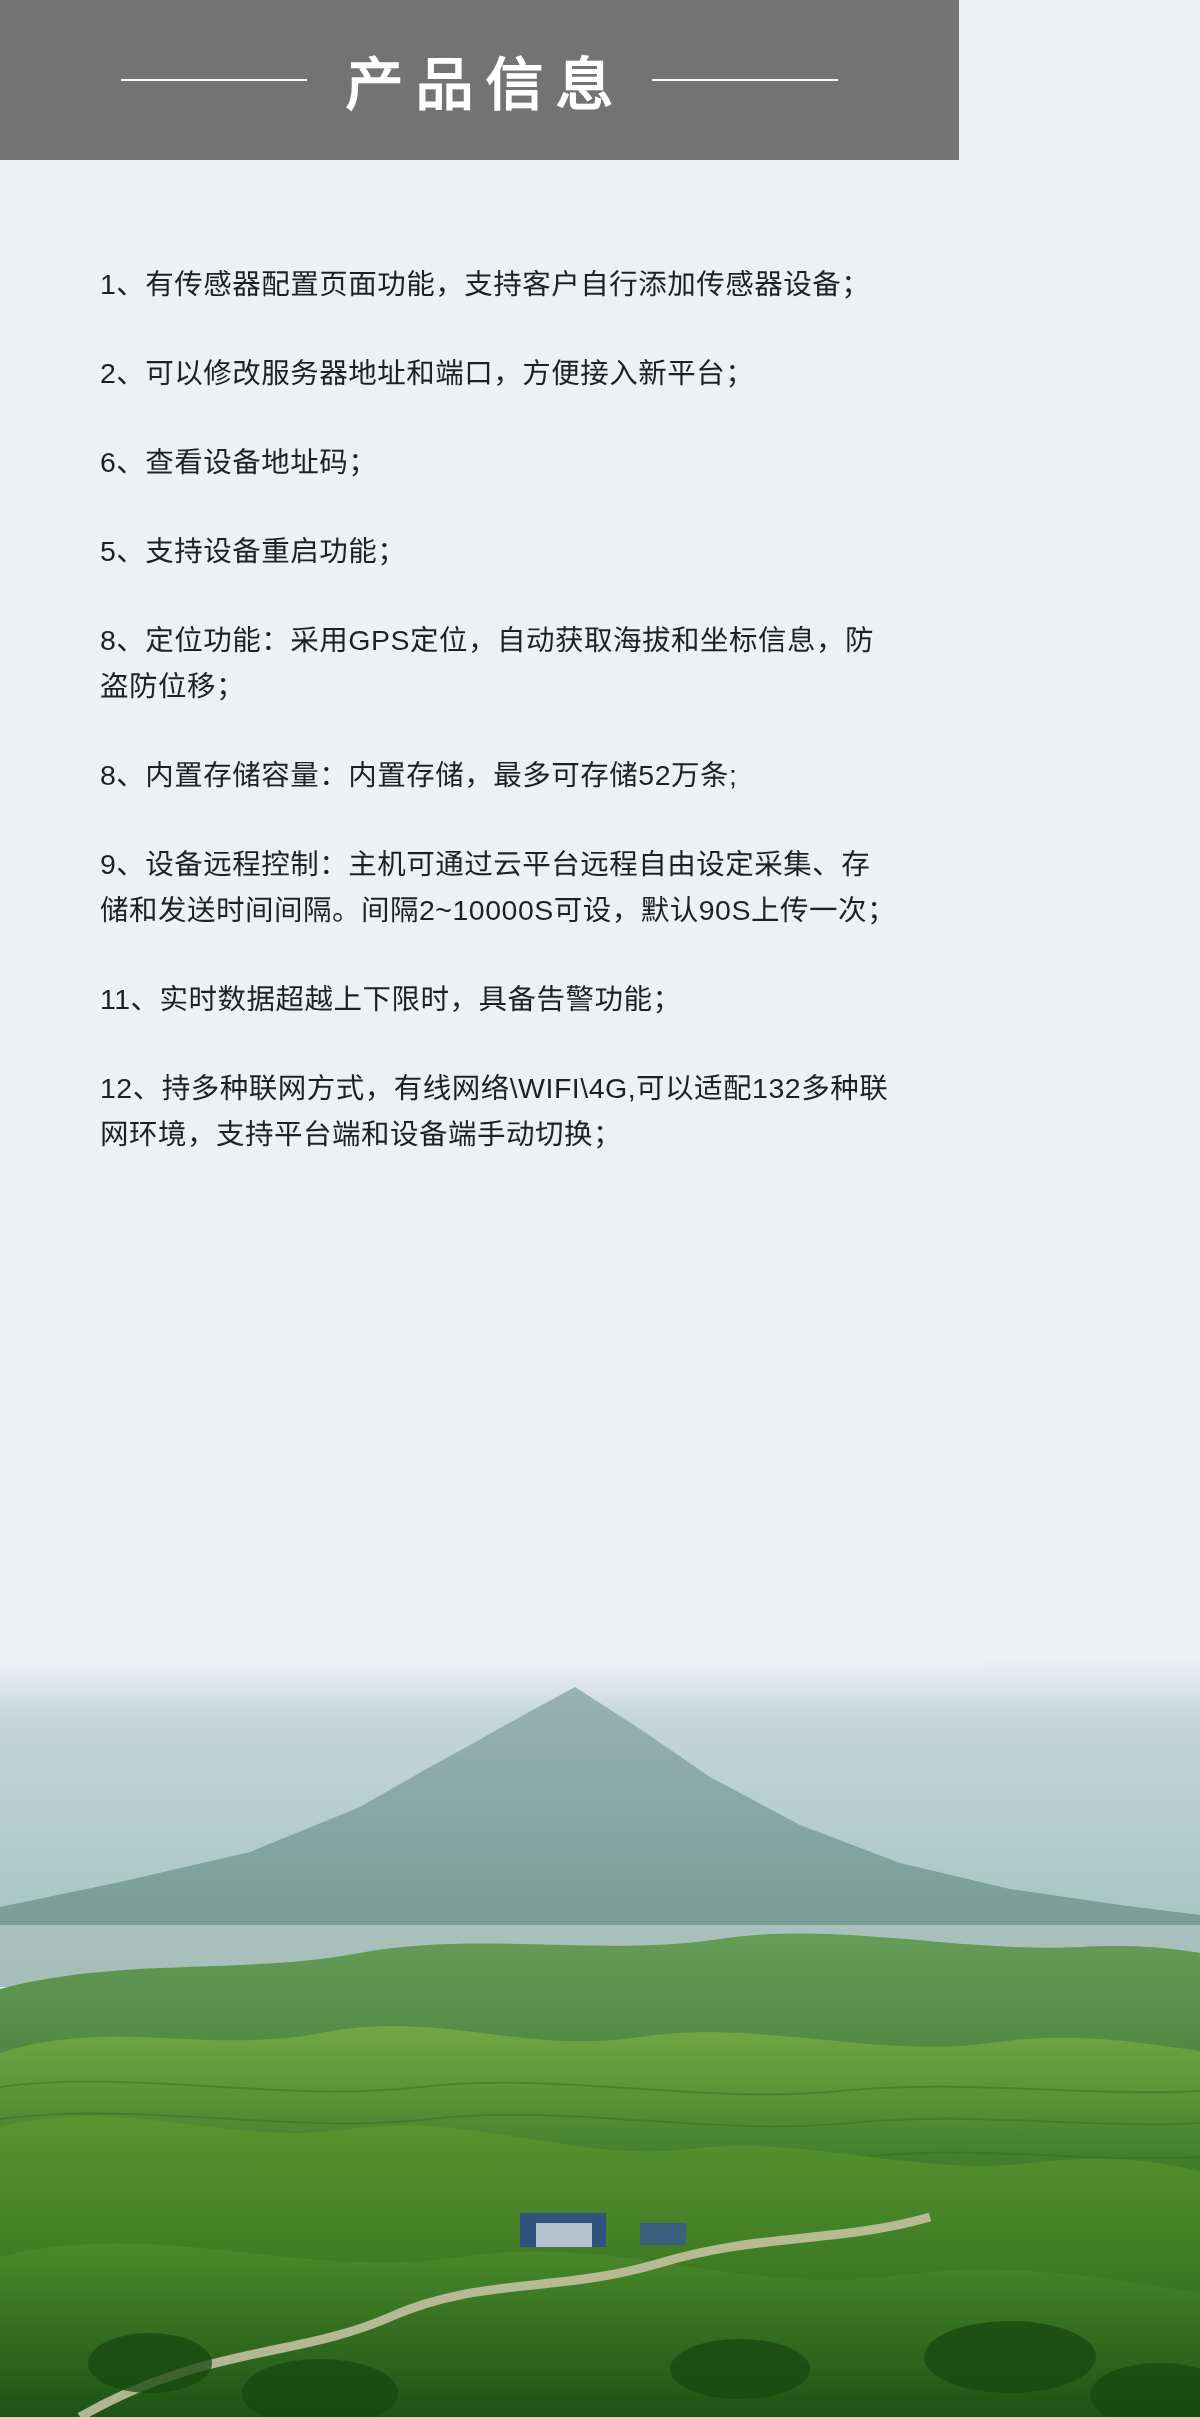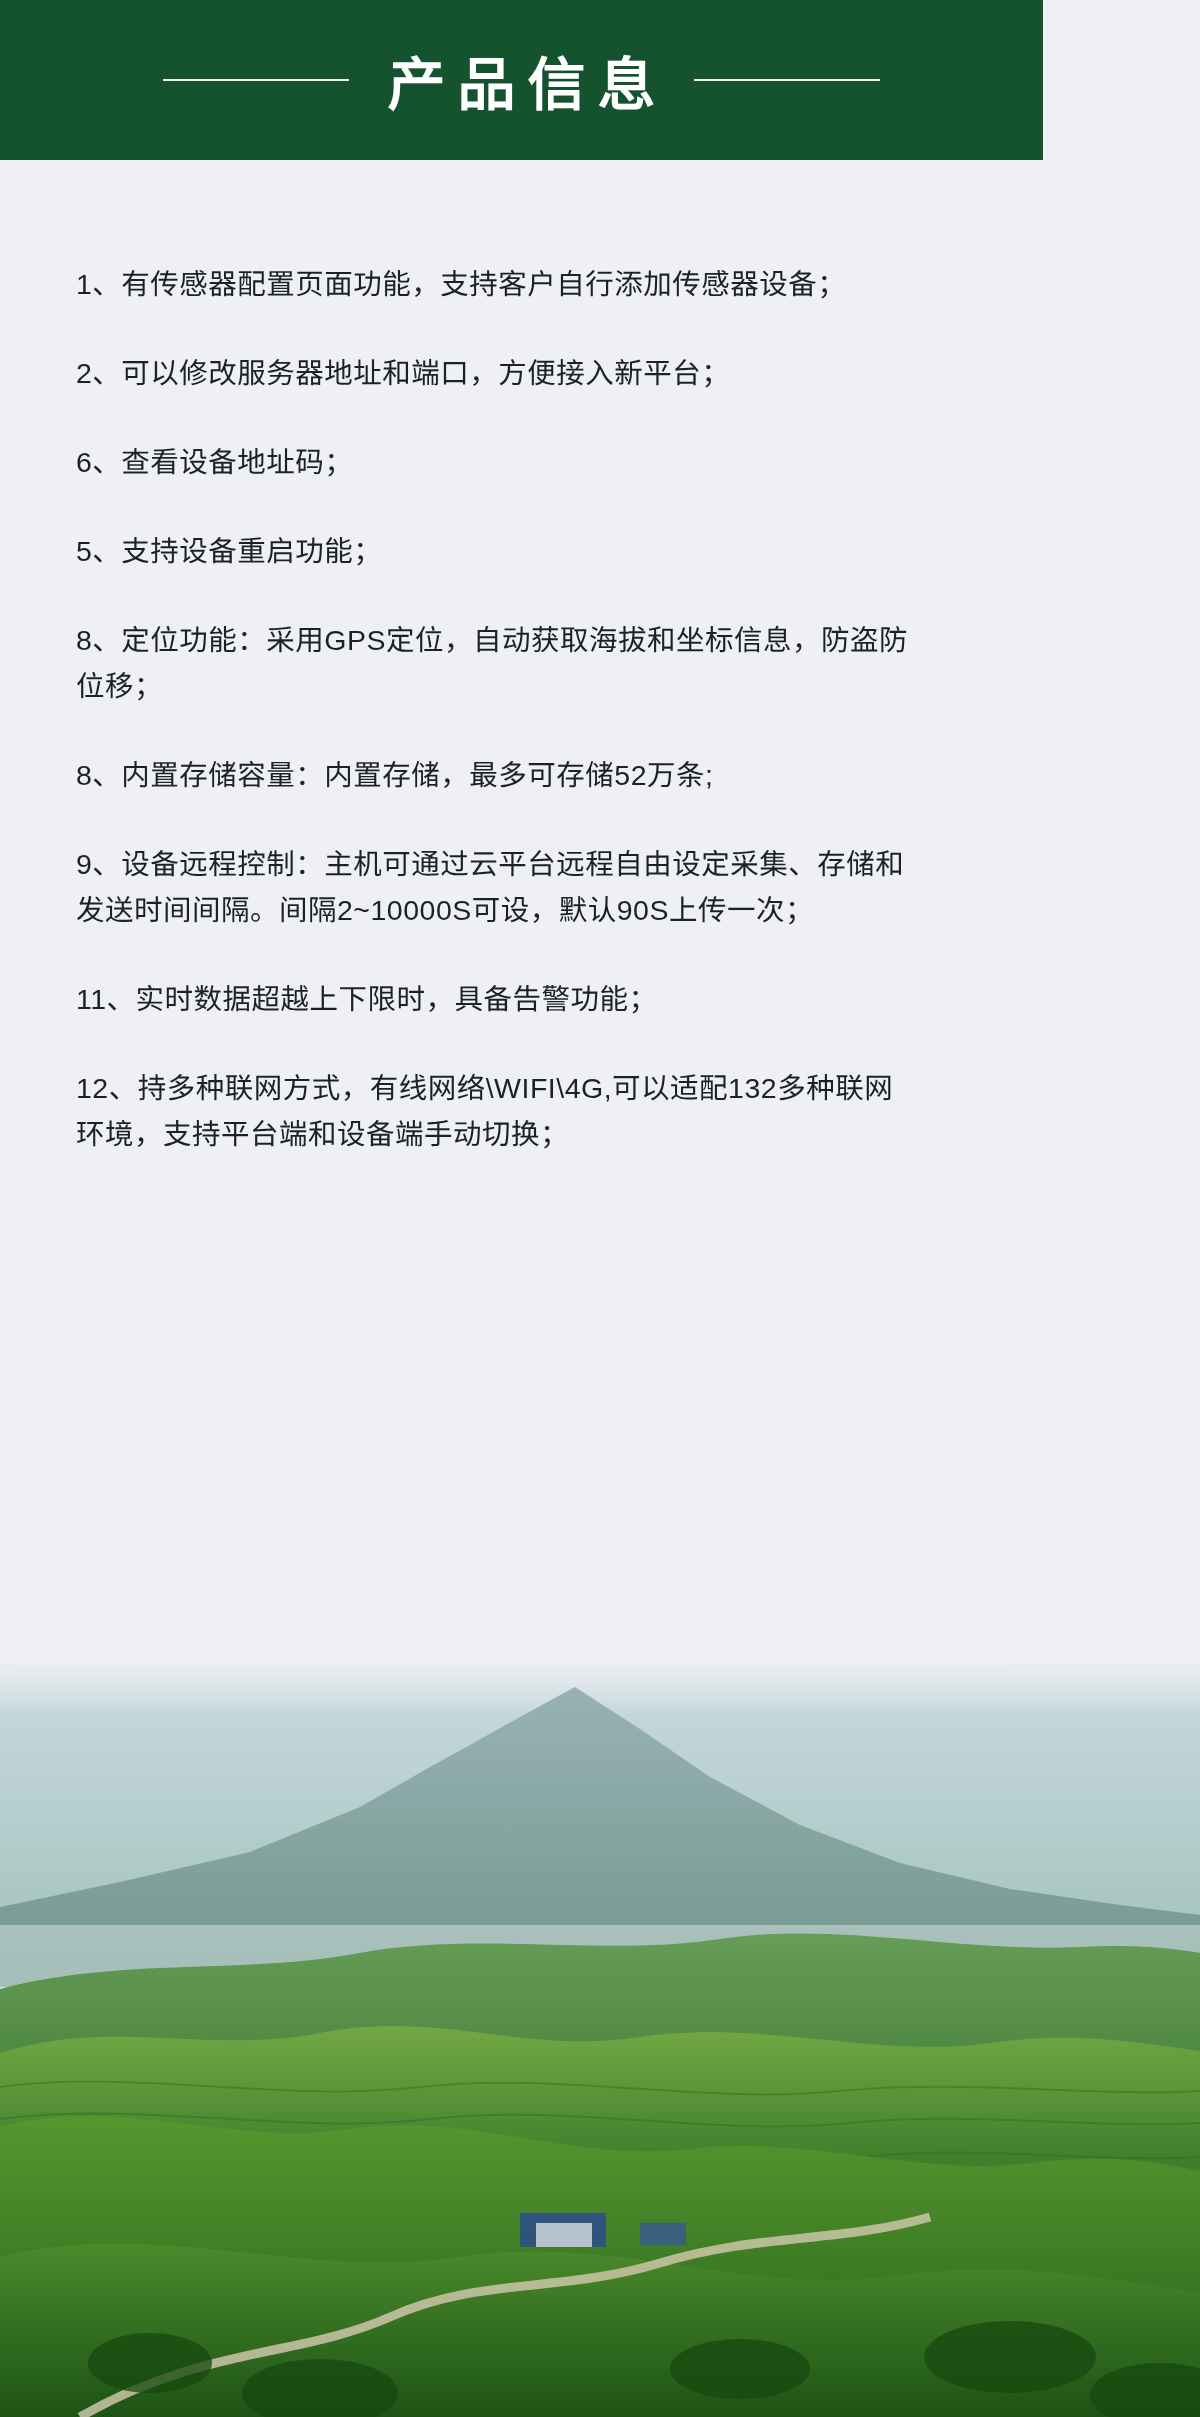--- a/index.html
+++ b/index.html
@@ -15,23 +15,23 @@
     width: 1200px;
     height: 2417px;
     margin: 0 auto;
     overflow: hidden;
     background: #eef0f4;
   }
 
   
   .header {
     position: relative;
-    width: 1043px;
+    width: 959px;
     height: 160px;
-    background: #14532d;
+    background: #737373;
     display: flex;
     align-items: center;
     justify-content: center;
   }
   .header-inner {
     display: flex;
     align-items: center;
     justify-content: center;
     gap: 26px;
   }
@@ -49,24 +49,23 @@
     text-indent: 12px;
     white-space: nowrap;
   }
 
   
   .content {
     position: relative;
     width: 984px;
     min-height: 1505px;
     background: #eef0f4;
-    padding: 72px 88px 40px 56px;
+    padding: 72px 88px 40px 100px;
     box-sizing: border-box;
     z-index: 2;
-    margin-left: 20px;
   }
   .item {
     display: block;
     color: #1c2126;
     font-size: 28.5px;
     line-height: 46px;
     letter-spacing: 0.5px;
     margin-bottom: 43px;
     max-width: 1024px;
   }

